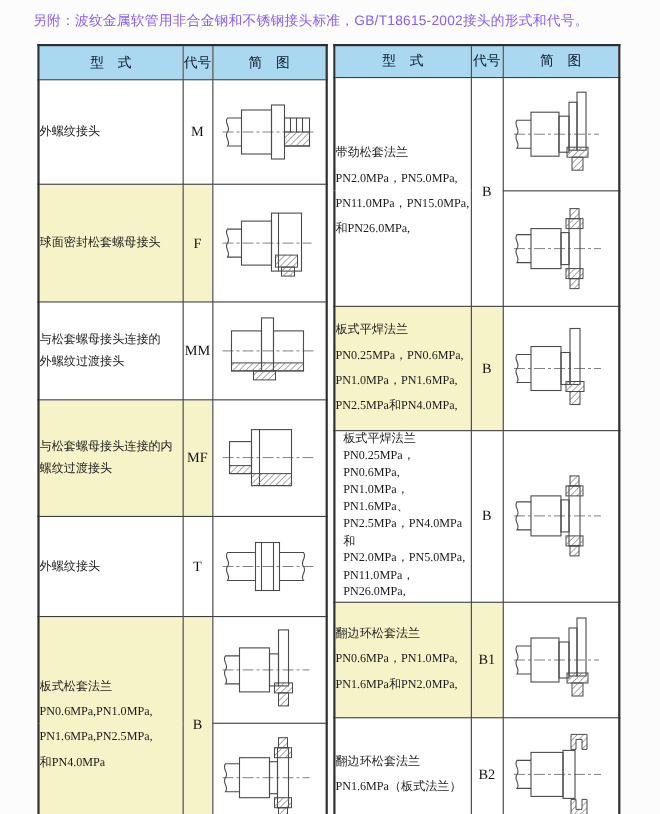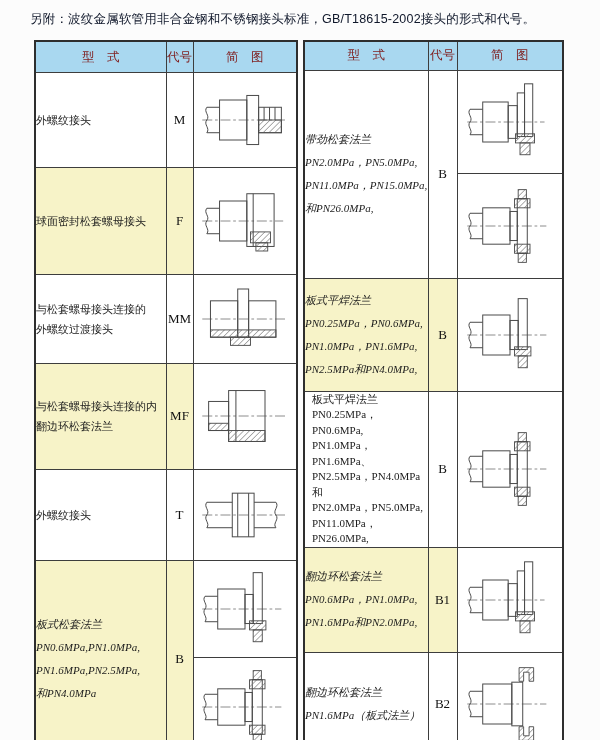--- a/index.html
+++ b/index.html
@@ -6,44 +6,44 @@
   body{
     width:600px;height:740px;
     background:var(--page-bg,#fcfcfc);
     font-family:"Liberation Sans",sans-serif;
     color:#1c1c1c;
     overflow:hidden;
   }
   .page{position:relative;width:600px;height:740px;}
   .title{
     position:absolute;left:30px;top:11px;width:556px;
-    font-size:12.5px;font-weight:500;letter-spacing:0.2px;color:#0f172a;
+    font-size:12.5px;font-weight:500;letter-spacing:0.2px;color:#8b5cf6;
   }
   .tables{position:absolute;left:34px;top:40px;display:flex;gap:5px;}
   table.t{
     border-collapse:collapse;table-layout:fixed;
     border:2px solid #2e2e2e;
     background:#fff;
   }
   table.t td,table.t th{
     border:1px solid #3d3d3d;
     padding:0;vertical-align:middle;overflow:hidden;
   }
   tr.hd th{
     background:var(--header-bg,#a9d8f0);
-    font-size:12.5px;font-weight:500;color:#7f1d1d;text-align:center;
+    font-size:12.5px;font-weight:500;color:#0f172a;text-align:center;
   }
   td.type{
     font-family:"Liberation Serif",serif;
     font-size:11px;line-height:20px;
     padding:2px 2px 2px 8px;
     white-space:pre-line;
     text-align:left;
   }
-  td.type.roomy{line-height:23px;font-style:italic;}
+  td.type.roomy{line-height:23px;}
   td.type.tight{line-height:15.5px;padding-left:7px;}
   td.code{
     font-family:"Liberation Serif",serif;
     font-size:13px;text-align:center;color:#111;
   }
   td.hl{background:var(--highlight-bg,#f7f3c8);}
   td.diag{background:#fff;}
   .dwrap{display:flex;align-items:center;justify-content:center;width:100%;height:100%;}
 </style>
 </head>
@@ -127,21 +127,21 @@
                   <rect x="54" y="24" width="30" height="40" fill="none" stroke="#4a4a4a" stroke-width="1.1"></rect>
                   <rect x="42" y="11" width="12" height="53" fill="none" stroke="#4a4a4a" stroke-width="1.1"></rect>
                   <rect x="12" y="56" width="72" height="8" fill="url(#hp2)" stroke="#4a4a4a" stroke-width="1"></rect>
                   <rect x="34" y="64" width="22" height="9" fill="url(#hp2)" stroke="#4a4a4a" stroke-width="1"></rect>
                 </svg>
               </div>
             </td>
       </tr>
       <tr style="height:97px">
         <td class="type hl">与松套螺母接头连接的内
-翻边环松套法兰</td>
+螺纹过渡接头</td>
         <td class="code hl">MF</td>
         <td class="diag">
               <div class="dwrap">
                 <svg viewBox="0 0 100 88" width="92" height="80">
                   <defs>
                     <pattern id="hp3" width="4.5" height="4.5" patternUnits="userSpaceOnUse" patternTransform="rotate(45)">
                       <line x1="0" y1="0" x2="0" y2="4.5" stroke="#777" stroke-width="1.3"></line>
                     </pattern>
                   </defs>
                   <line x1="3" y1="44" x2="96" y2="44" stroke="#4a4a4a" stroke-width="0.7" stroke-dasharray="11 3 3 3"></line>

